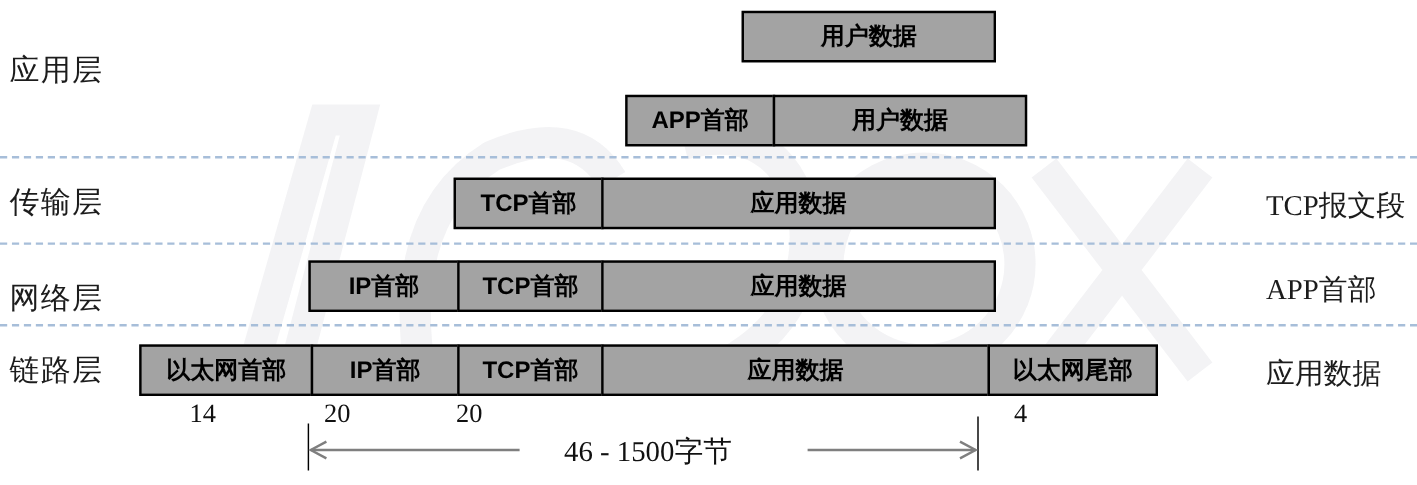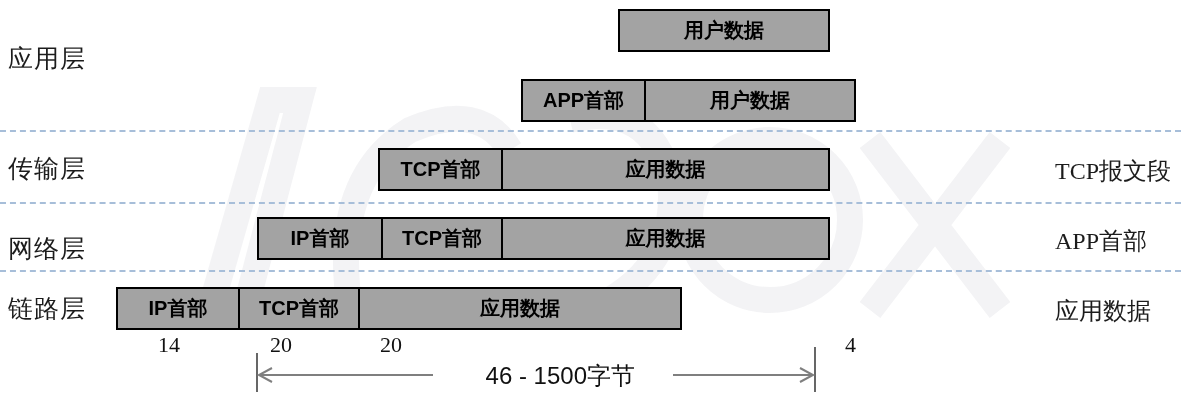--- a/index.html
+++ b/index.html
@@ -70,22 +70,22 @@
     font-family:"Liberation Serif","DejaVu Serif",serif;font-size:22px;color:#111;
   }
   #size-eth-header{left:158px;}
   #size-ip-header{left:270px;}
   #size-tcp-header{left:380px;}
   #size-eth-trailer{left:845px;}
 
   
   .range-arrow-svg{position:absolute;left:250px;top:344px;width:575px;height:56px;}
   .range-label{
-    position:absolute;left:470px;top:360px;width:165px;text-align:right;
-    font-family:Liberation Sans, sans-serif;font-size:24px;color:#111;white-space:nowrap;
+    position:absolute;left:470px;top:360px;width:165px;text-align:left;
+    font-family:Liberation Serif, serif;font-size:24px;color:#111;white-space:nowrap;
   }
 </style>
 </head>
 <body>
 
 <svg class="watermark" viewBox="0 0 900 300">
   <g fill="none" stroke="#f2f2f4" stroke-width="26" opacity="0.9">
     <path d="M60 250 L120 40 L150 40 L95 250 Z"></path>
     <path d="M200 250 Q180 120 260 70 Q330 40 360 90"></path>
     <path d="M420 60 Q500 40 520 120 Q530 210 440 250"></path>
@@ -117,23 +117,25 @@
   <div class="cell w-appdata">应用数据</div>
 </div>
 
 <div class="box-row" id="row-4">
   <div class="cell w-iphdr">IP首部</div>
   <div class="cell w-tcphdr2">TCP首部</div>
   <div class="cell w-appdata">应用数据</div>
 </div>
 
 <div class="box-row" id="row-5">
+  <div class="cell w-ethhdr">以太网首部</div>
   <div class="cell w-iphdr5">IP首部</div>
   <div class="cell w-tcphdr5">TCP首部</div>
   <div class="cell w-appdata5">应用数据</div>
+  <div class="cell w-ethtrl">以太网尾部</div>
 </div>
 
 <div class="result-label" id="label-tcp-segment">TCP报文段</div>
 <div class="result-label" id="label-ip-datagram">APP首部</div>
 <div class="result-label" id="label-eth-frame">应用数据</div>
 
 <div class="byte-size" id="size-eth-header">14</div>
 <div class="byte-size" id="size-ip-header">20</div>
 <div class="byte-size" id="size-tcp-header">20</div>
 <div class="byte-size" id="size-eth-trailer">4</div>

